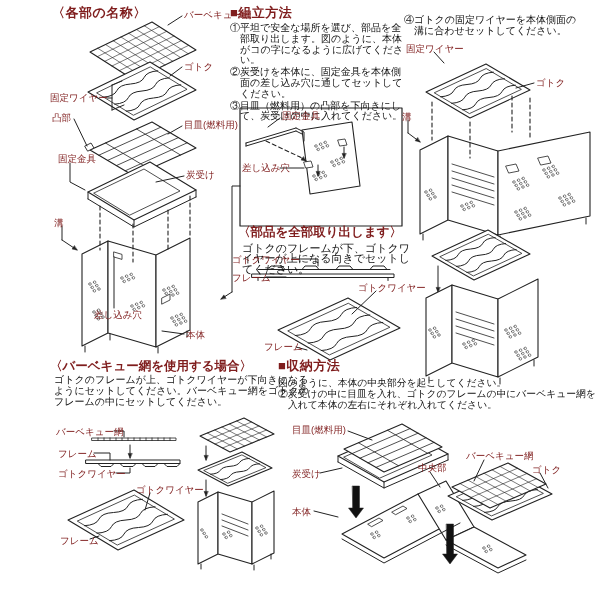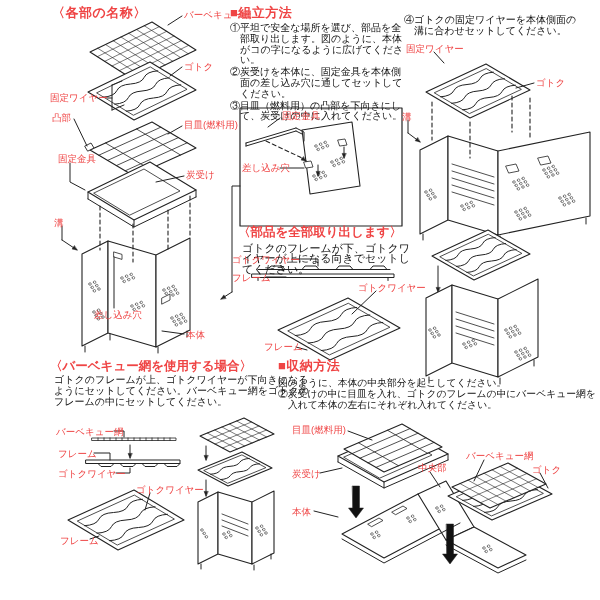--- a/index.html
+++ b/index.html
@@ -1,20 +1,20 @@
 <!DOCTYPE html>
 <html><head>
 <meta charset="utf-8">
 <style>
   *{box-sizing:border-box;margin:0;padding:0}
   body{background:#fff}
   #canvas{position:relative;width:600px;height:600px;background:#fff;overflow:hidden;
           font-family:"Liberation Sans",sans-serif;color:#111}
   #art{position:absolute;left:0;top:0;z-index:1}
-  .lab{position:absolute;z-index:2;font-size:9.5px;line-height:1.1;white-space:nowrap;color:#ef4444}
+  .lab{position:absolute;z-index:2;font-size:9.5px;line-height:1.1;white-space:nowrap;color:#7f1d1d}
   .h1{font-size:13px;font-weight:bold;letter-spacing:.5px}
   .h2{font-size:12.5px;font-weight:bold}
   .txt{position:absolute;z-index:2;font-size:10px;line-height:10.8px;color:#111;white-space:normal}
   .hang{text-indent:-10px;padding-left:10px}
   .step{margin-bottom:1px}
 </style>
 </head>
 <body>
 
 <div id="canvas">

